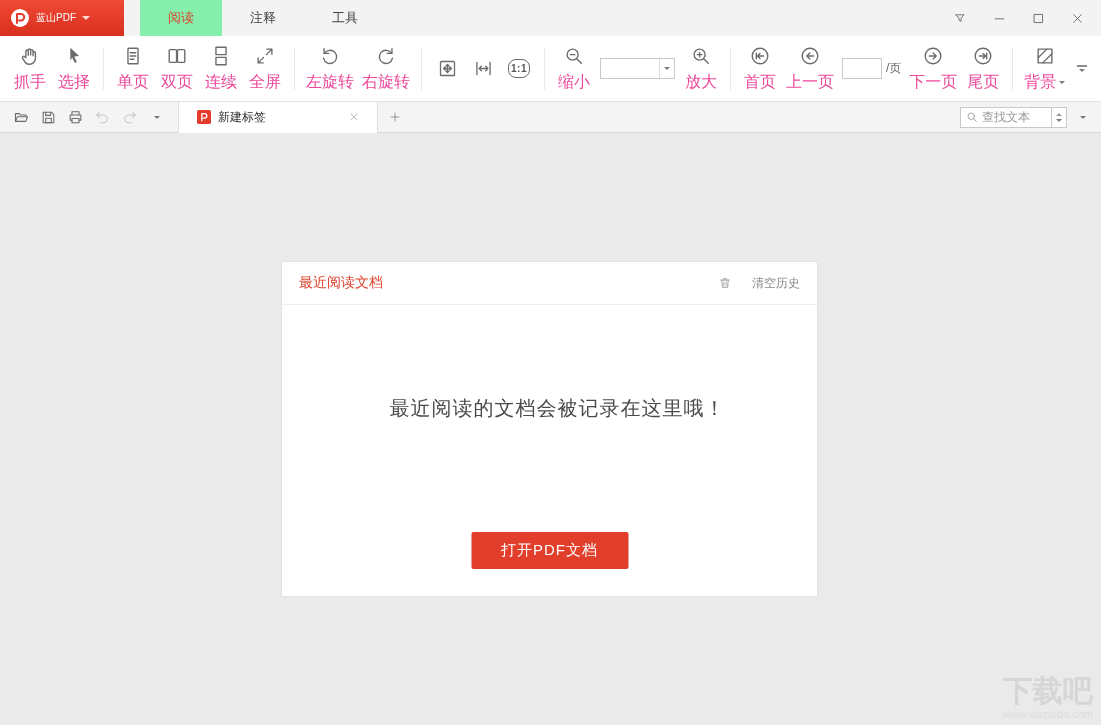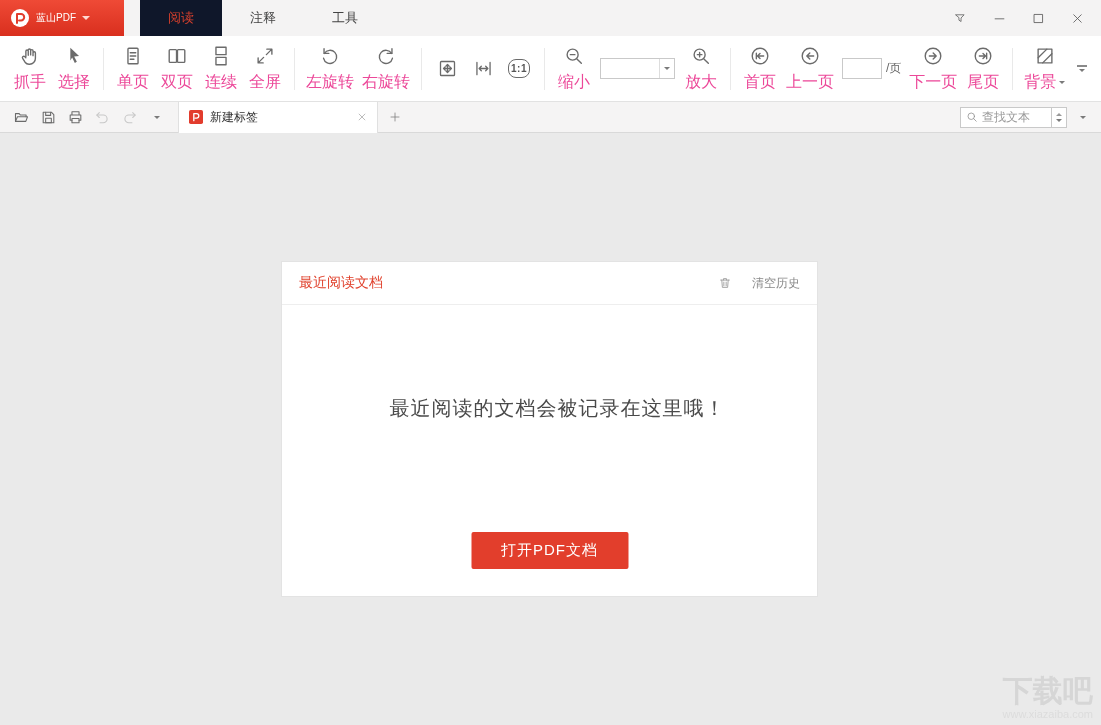--- a/index.html
+++ b/index.html
@@ -14,21 +14,21 @@
               gap:6px;padding:0 10px;color:#fff;cursor:pointer}
   .logo-mark svg{width:20px;height:20px;stroke:none}
   .logo-name{font-size:10px;font-weight:normal;color:#fff;white-space:nowrap}
   .caret{width:0;height:0;border-left:4px solid transparent;border-right:4px solid transparent;
          border-top:4px solid #7a7a7a}
   .caret.white{border-top-color:#ffd9d2}
   .caret.tiny{border-left-width:3px;border-right-width:3px;border-top-width:3.5px}
   .caret.up{border-top:none;border-bottom:3.5px solid #9a9a9a}
   .ribbon-tabs{display:flex;align-items:stretch;margin-left:16px}
   .rtab{display:flex;align-items:center;padding:0 28px;font-size:13px;color:#444;cursor:pointer}
-  .rtab.active{background:#0f172a;color:#d8402c}
+  .rtab.active{background:#86efac;color:#d8402c}
   .win-controls{margin-left:auto;display:flex;align-items:center;gap:7px;padding-right:8px}
   .win-btn{width:32px;height:26px;display:flex;align-items:center;justify-content:center;cursor:pointer}
   .win-btn svg{width:15px;height:15px;stroke:#555;stroke-width:1.3}
 
   
   .ribbon{height:66px;background:#fff;border-bottom:1px solid #e2e2e2;display:flex;align-items:center;padding:0 8px}
   .rbtn{display:flex;flex-direction:column;align-items:center;justify-content:center;gap:5px;
         min-width:44px;padding:0 4px;height:58px;cursor:pointer}
   .rbtn svg{width:22px;height:22px}
   .rlabel{font-size:16px;color:#ec4899;white-space:nowrap}
@@ -46,21 +46,21 @@
   .collapse-btn{margin-left:auto;display:flex;flex-direction:column;align-items:center;gap:2px;
                 padding:4px 6px;cursor:pointer}
   .collapse-btn .bar{width:10px;height:1.5px;background:#8a8a8a}
 
   
   .quickbar{height:31px;background:#f5f4f4;border-bottom:1px solid #d9d9d9;display:flex;align-items:center;padding-left:8px}
   .qbtn{width:27px;height:25px;display:flex;align-items:center;justify-content:center;cursor:pointer}
   .qbtn svg{width:17px;height:17px}
   .qbtn.disabled svg{stroke:#c8c8c8}
   .doc-tab{height:31px;display:flex;align-items:center;gap:7px;background:#fff;border-left:1px solid #e0e0e0;
-           border-right:1px solid #e0e0e0;padding:0 10px;width:200px;margin-left:8px;cursor:pointer}
+           border-right:1px solid #e0e0e0;padding:0 18px;width:200px;margin-left:8px;cursor:pointer}
   .doc-tab .pdfico svg{width:14px;height:14px;stroke:none}
   .doc-tab .dlabel{flex:1;font-size:12px;color:#333;white-space:nowrap;overflow:hidden}
   .tab-close svg{width:10px;height:10px;stroke:#9a9a9a;stroke-width:1.6}
   .newtab-btn{width:25px;height:25px;display:flex;align-items:center;justify-content:center;margin-left:4px;cursor:pointer}
   .newtab-btn svg{width:12px;height:12px;stroke:#7a7a7a}
   .search-wrap{margin-left:auto;display:flex;align-items:center;padding-right:8px}
   .search-box{display:flex;align-items:center;gap:4px;width:92px;height:21px;border:1px solid #c9c9c9;background:#fff;padding:0 5px}
   .search-box svg{width:12px;height:12px;stroke:#8a8a8a}
   .search-box input{border:none;outline:none;width:100%;font-size:12px;color:#333;background:transparent}
   .search-box input::placeholder{color:#999}

